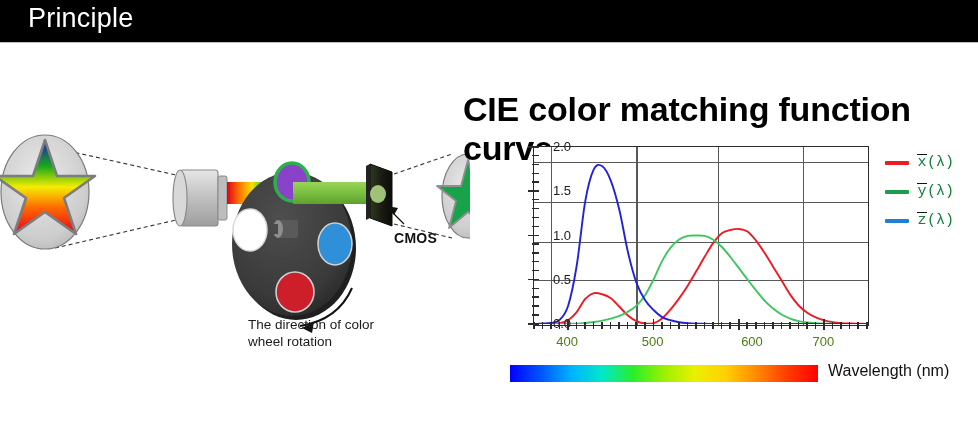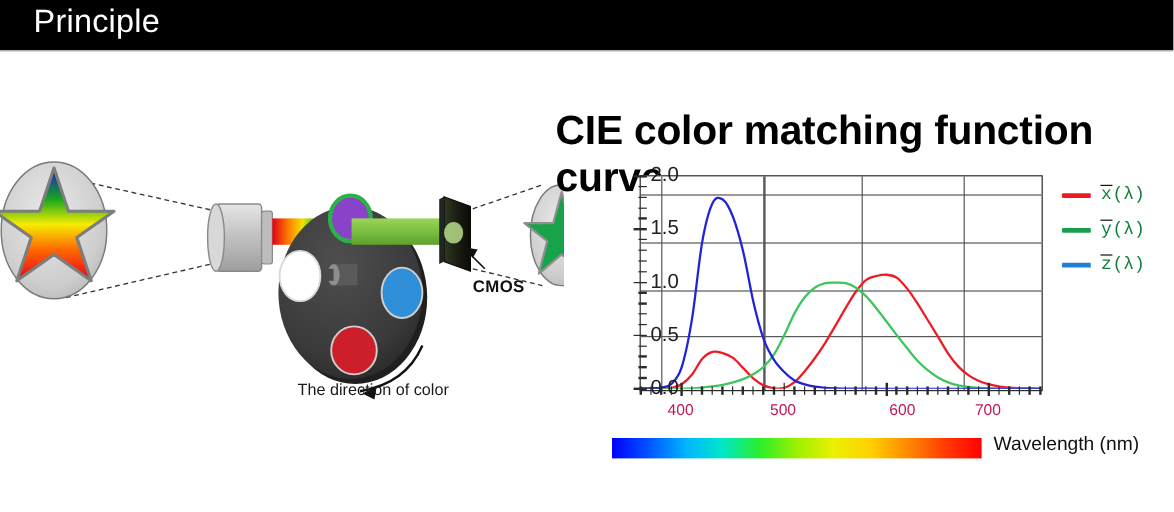--- a/index.html
+++ b/index.html
@@ -59,30 +59,30 @@
     position:absolute;left:53px;top:8px;width:336px;height:180px;
     border:1.6px solid #2b2b2b;
     background:#ffffff;
     box-sizing:border-box;
   }
   .gridline-h{position:absolute;left:0;width:100%;height:1.4px;background:#585858;}
   .gridline-v{position:absolute;top:0;height:100%;width:1.4px;background:#585858;}
 
   .ytick-label{
     position:absolute;right:396px;
-    font-size:17px;color:#202020;text-align:left;width:40px;
+    font-size:13px;color:#202020;text-align:center;width:40px;
     transform:translateY(-50%);
     font-family:"Liberation Sans", sans-serif;
   }
   .ytick-major{position:absolute;width:11px;height:1.6px;background:#2b2b2b;}
   .ytick-minor{position:absolute;width:7px;height:1.4px;background:#2b2b2b;}
 
   .xtick-label{
     position:absolute;top:196px;
-    font-size:13px;color:#be185d;text-align:center;width:46px;
+    font-size:13px;color:#4d7c0f;text-align:center;width:46px;
     transform:translateX(-50%);
     font-family:"Liberation Sans", sans-serif;
   }
   .xtick-major{position:absolute;width:1.7px;height:11px;background:#2b2b2b;}
   .xtick-minor{position:absolute;width:1.5px;height:7px;background:#2b2b2b;}
 
   
   #legend{position:absolute;left:405px;top:10px;width:95px;}
   .legend-row{display:flex;align-items:center;height:29px;}
   .legend-swatch{width:24px;height:4px;border-radius:1px;margin-right:8px;flex:none;}
@@ -216,20 +216,21 @@
         <path d="M468 40 L475 66 L499 66 L480 81 L487 108 L468 92 L449 108 L456 81 L437 66 L461 66 Z" fill="#17a349" stroke="#8f8f8f" stroke-width="1.8" stroke-linejoin="round"></path>
       </g>
     </g>
   </svg>
 </div>
 
 <div id="label-cmos">CMOS</div>
 
 <div id="caption-wheel" class="diagram-caption">
   <div>The direction of color</div>
+  <div>wheel rotation</div>
 </div>
 
 <div id="chart-title">CIE color matching function curve</div>
 
 <div id="chart-area">
   <div id="plot-frame">
     <div id="grid-h">
         <div class="gridline-h" style="top: 132.75px;"></div>
         <div class="gridline-h" style="top: 94.695px;"></div>
         <div class="gridline-h" style="top: 54.87px;"></div>

